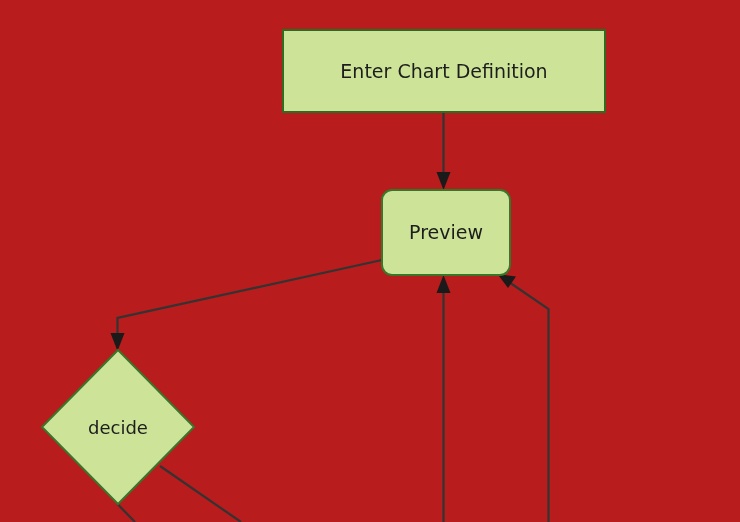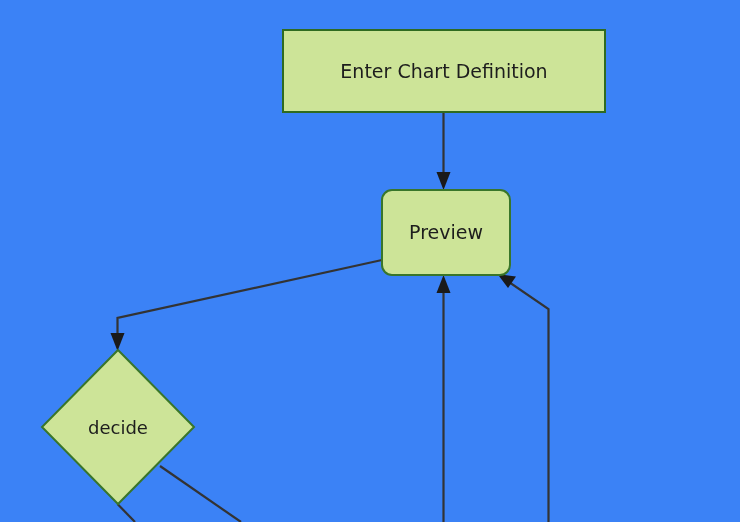--- a/index.html
+++ b/index.html
@@ -8,21 +8,21 @@
     padding: 0;
     background: #ffffff;
   }
   body {
     font-family: "DejaVu Sans", "Liberation Sans", sans-serif;
   }
   #diagram-canvas {
     position: relative;
     width: 740px;
     height: 522px;
-    background: #3b82f6;
+    background: #b91c1c;
     overflow: hidden;
   }
   #flow-svg {
     position: absolute;
     top: 0;
     left: 0;
     width: 740px;
     height: 522px;
     display: block;
   }

